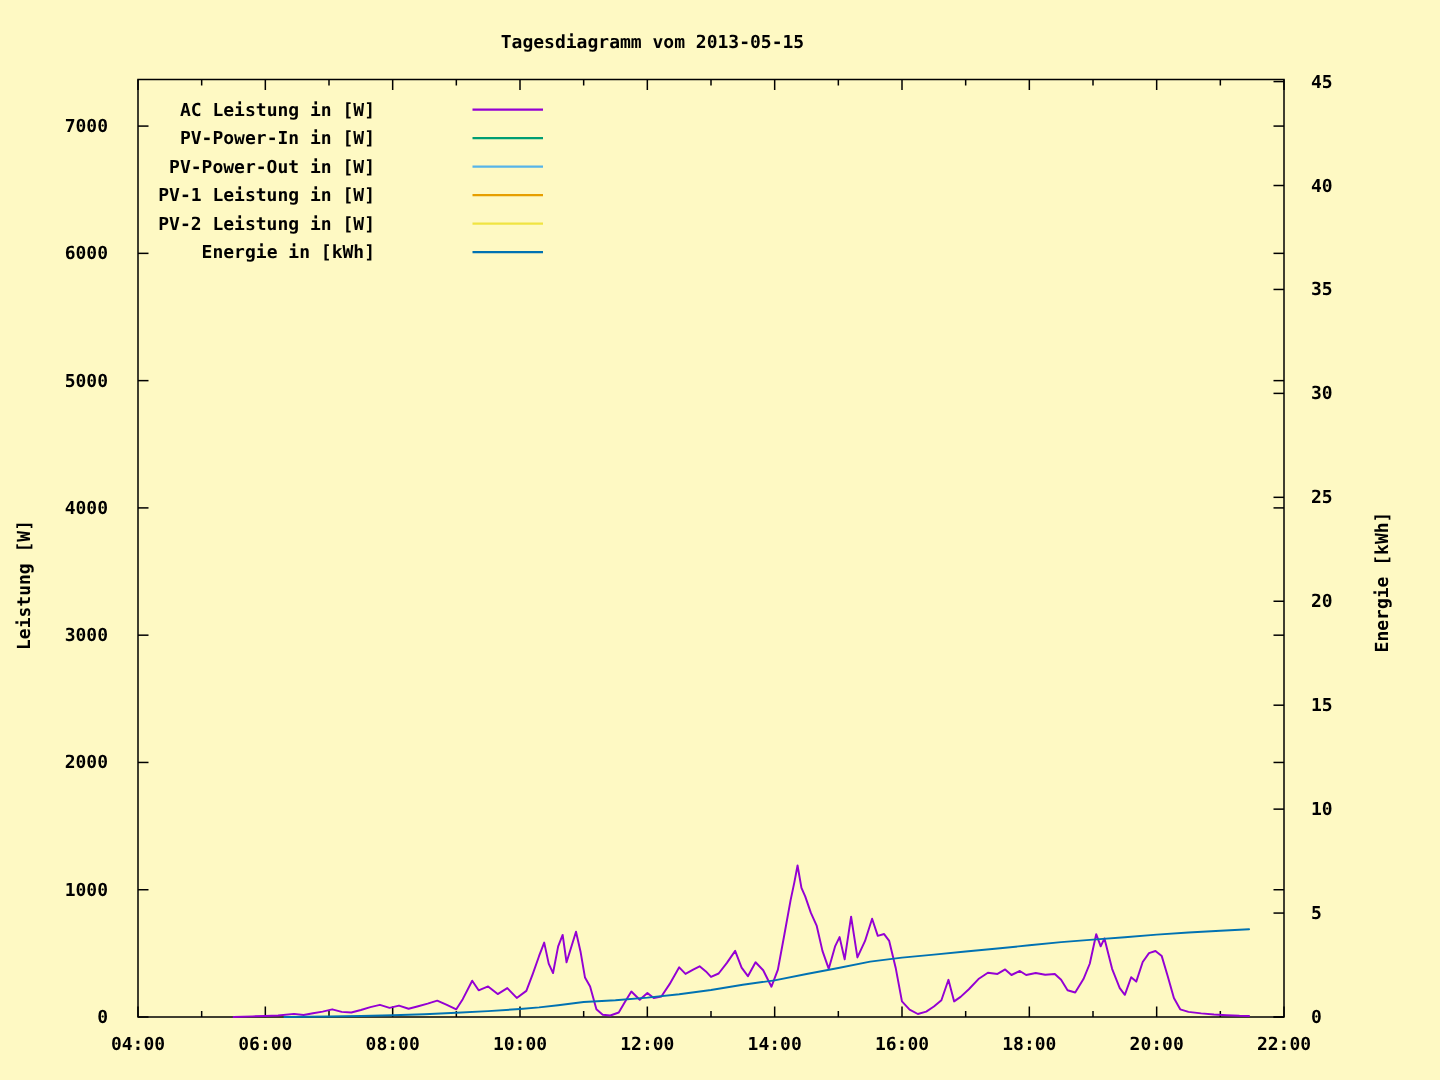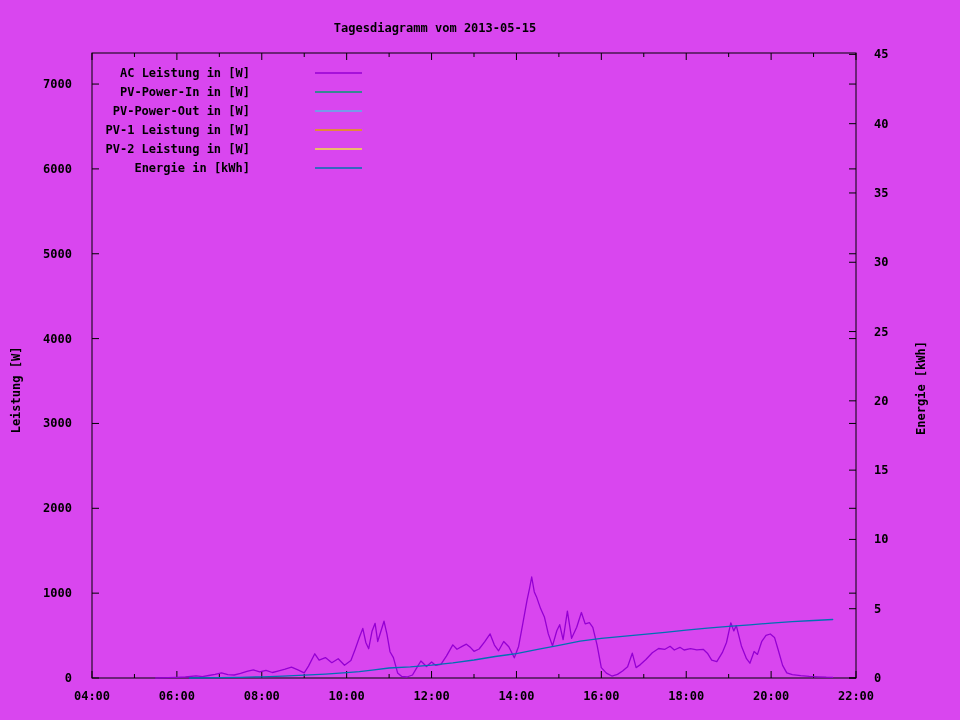--- a/index.html
+++ b/index.html
@@ -1,16 +1,16 @@
 <!DOCTYPE html>
 <html><head>
 <meta charset="utf-8">
 <style>
   html,body{margin:0;padding:0;background:#ffffff;}
-  #stage{position:relative;width:960px;height:720px;background:#d946ef;overflow:hidden;}
+  #stage{position:relative;width:960px;height:720px;background:#fef9c3;overflow:hidden;}
   text{font-family:"DejaVu Sans Mono","Liberation Mono",monospace;font-weight:bold;font-size:12px;fill:#000000;}
   .title-text{font-size:12px;}
   path.series{fill:none;stroke-linejoin:round;stroke-linecap:round;}
   line.tick,rect.border{stroke:#000000;stroke-width:1;}
 </style>
 </head>
 <body>
 
 <div id="stage">
   <svg id="chart" width="960" height="720" viewBox="0 0 960 720">

